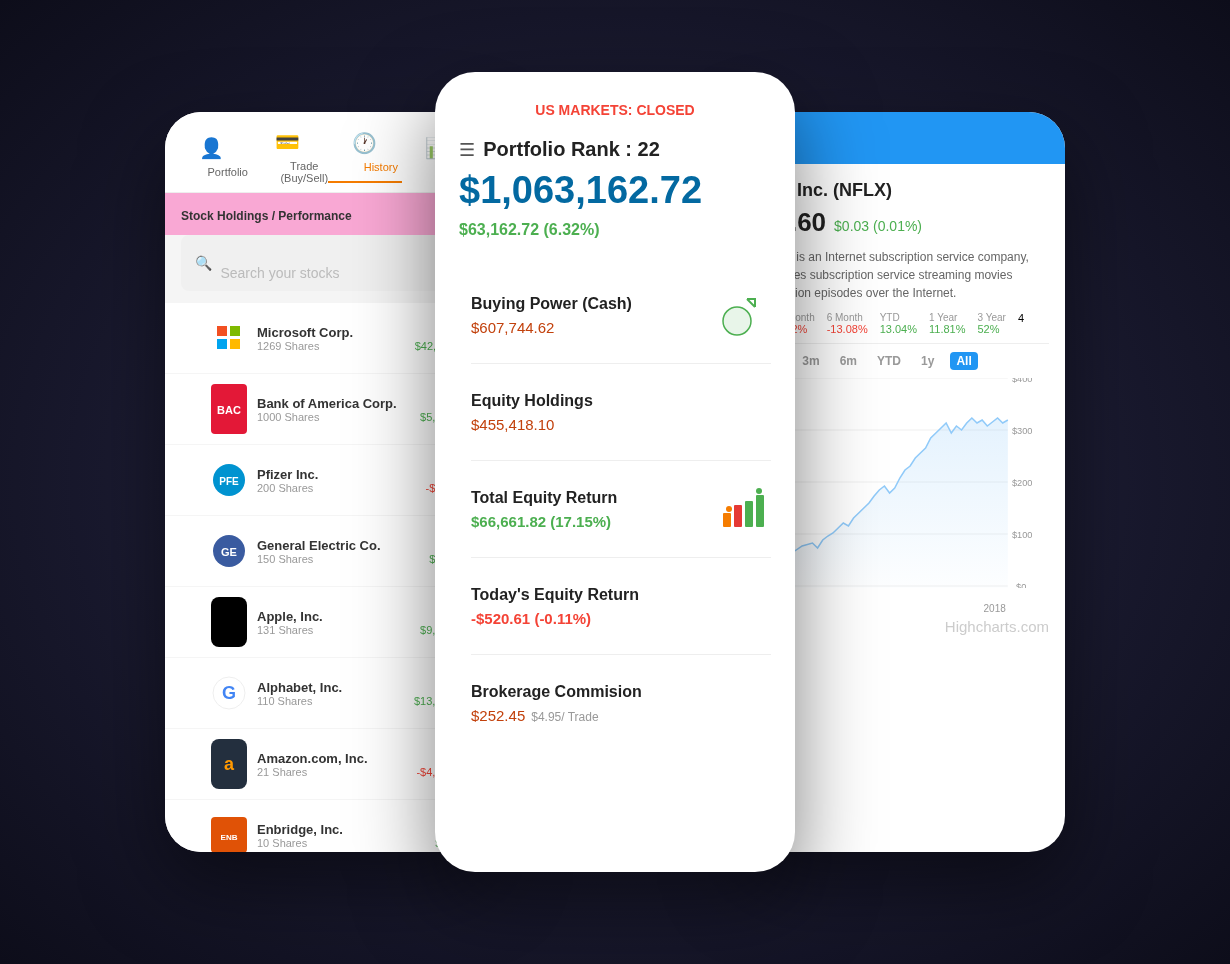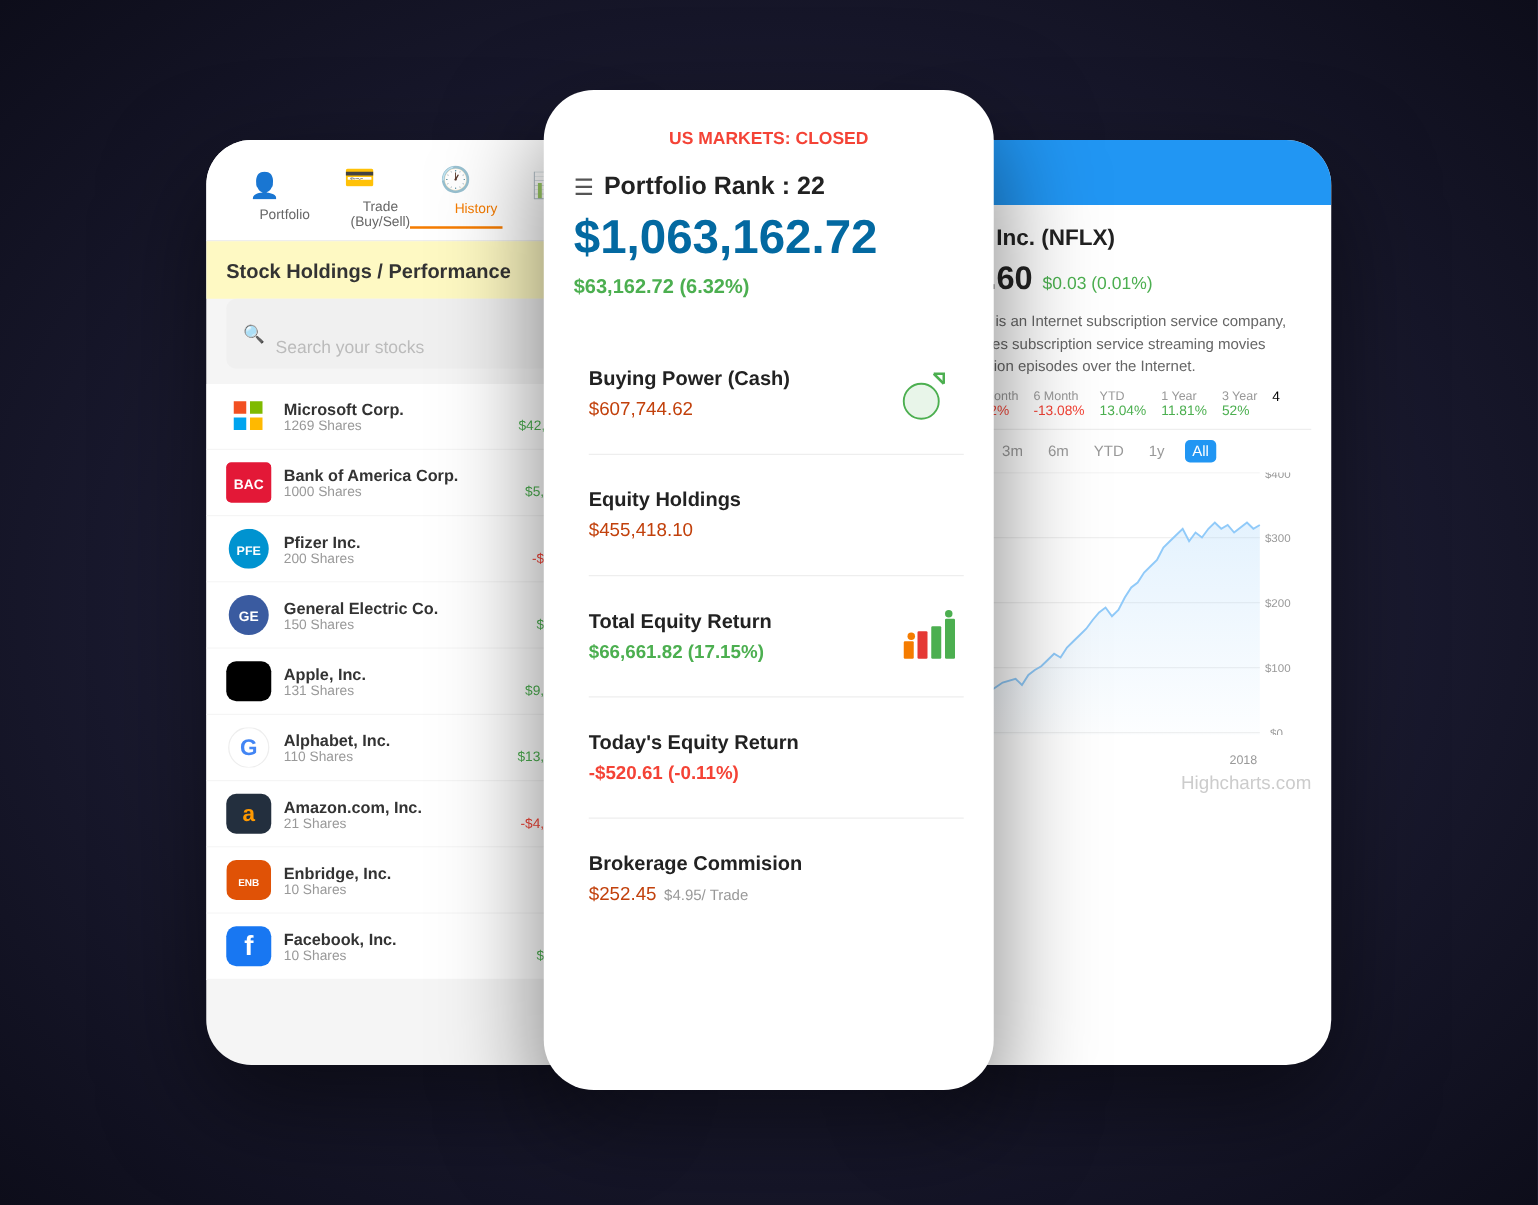--- a/index.html
+++ b/index.html
@@ -104,25 +104,25 @@
     }
     .nav-item.history-item .nav-label { color: #f57c00; }
     .nav-underline {
       width: 100%;
       height: 2px;
       background: #f57c00;
       margin-top: 4px;
     }
 
     .section-title {
-      font-size: 16px;
+      font-size: 12px;
       font-weight: 600;
       color: #333;
       padding: 16px 16px 12px;
-      background: #fef9c3;
+      background: #f9a8d4;
     }
 
     .search-bar {
       margin: 0 16px 12px;
       padding: 10px 14px;
       background: #f0f0f0;
       border-radius: 8px;
       font-size: 14px;
       color: #999;
       display: flex;
@@ -144,28 +144,29 @@
       display: flex;
       align-items: center;
       padding: 10px 16px;
       border-bottom: 1px solid #f5f5f5;
       background: #fff;
       gap: 10px;
     }
 
     .stock-logo {
       width: 36px;
-      height: 32px;
+      height: 50px;
       border-radius: 8px;
       display: flex;
       align-items: center;
       justify-content: center;
       font-size: 18px;
       flex-shrink: 0;
       overflow: hidden;
+      margin-left: 30px;
     }
 
     .stock-info {
       flex: 1;
       min-width: 0;
     }
 
     .stock-name {
       font-size: 13px;
       font-weight: 600;
@@ -352,20 +353,21 @@
     }
 
     .period-return-val.neg { color: #f44336; }
     .period-return-val.pos { color: #4caf50; }
 
     .chart-timeframe {
       display: flex;
       gap: 12px;
       margin: 8px 0;
       align-items: flex-end;
+      font-weight: bold;
     }
 
     .tf-btn {
       font-size: 12px;
       color: #999;
       cursor: pointer;
       padding: 2px 4px;
     }
 
     .tf-btn.active {

